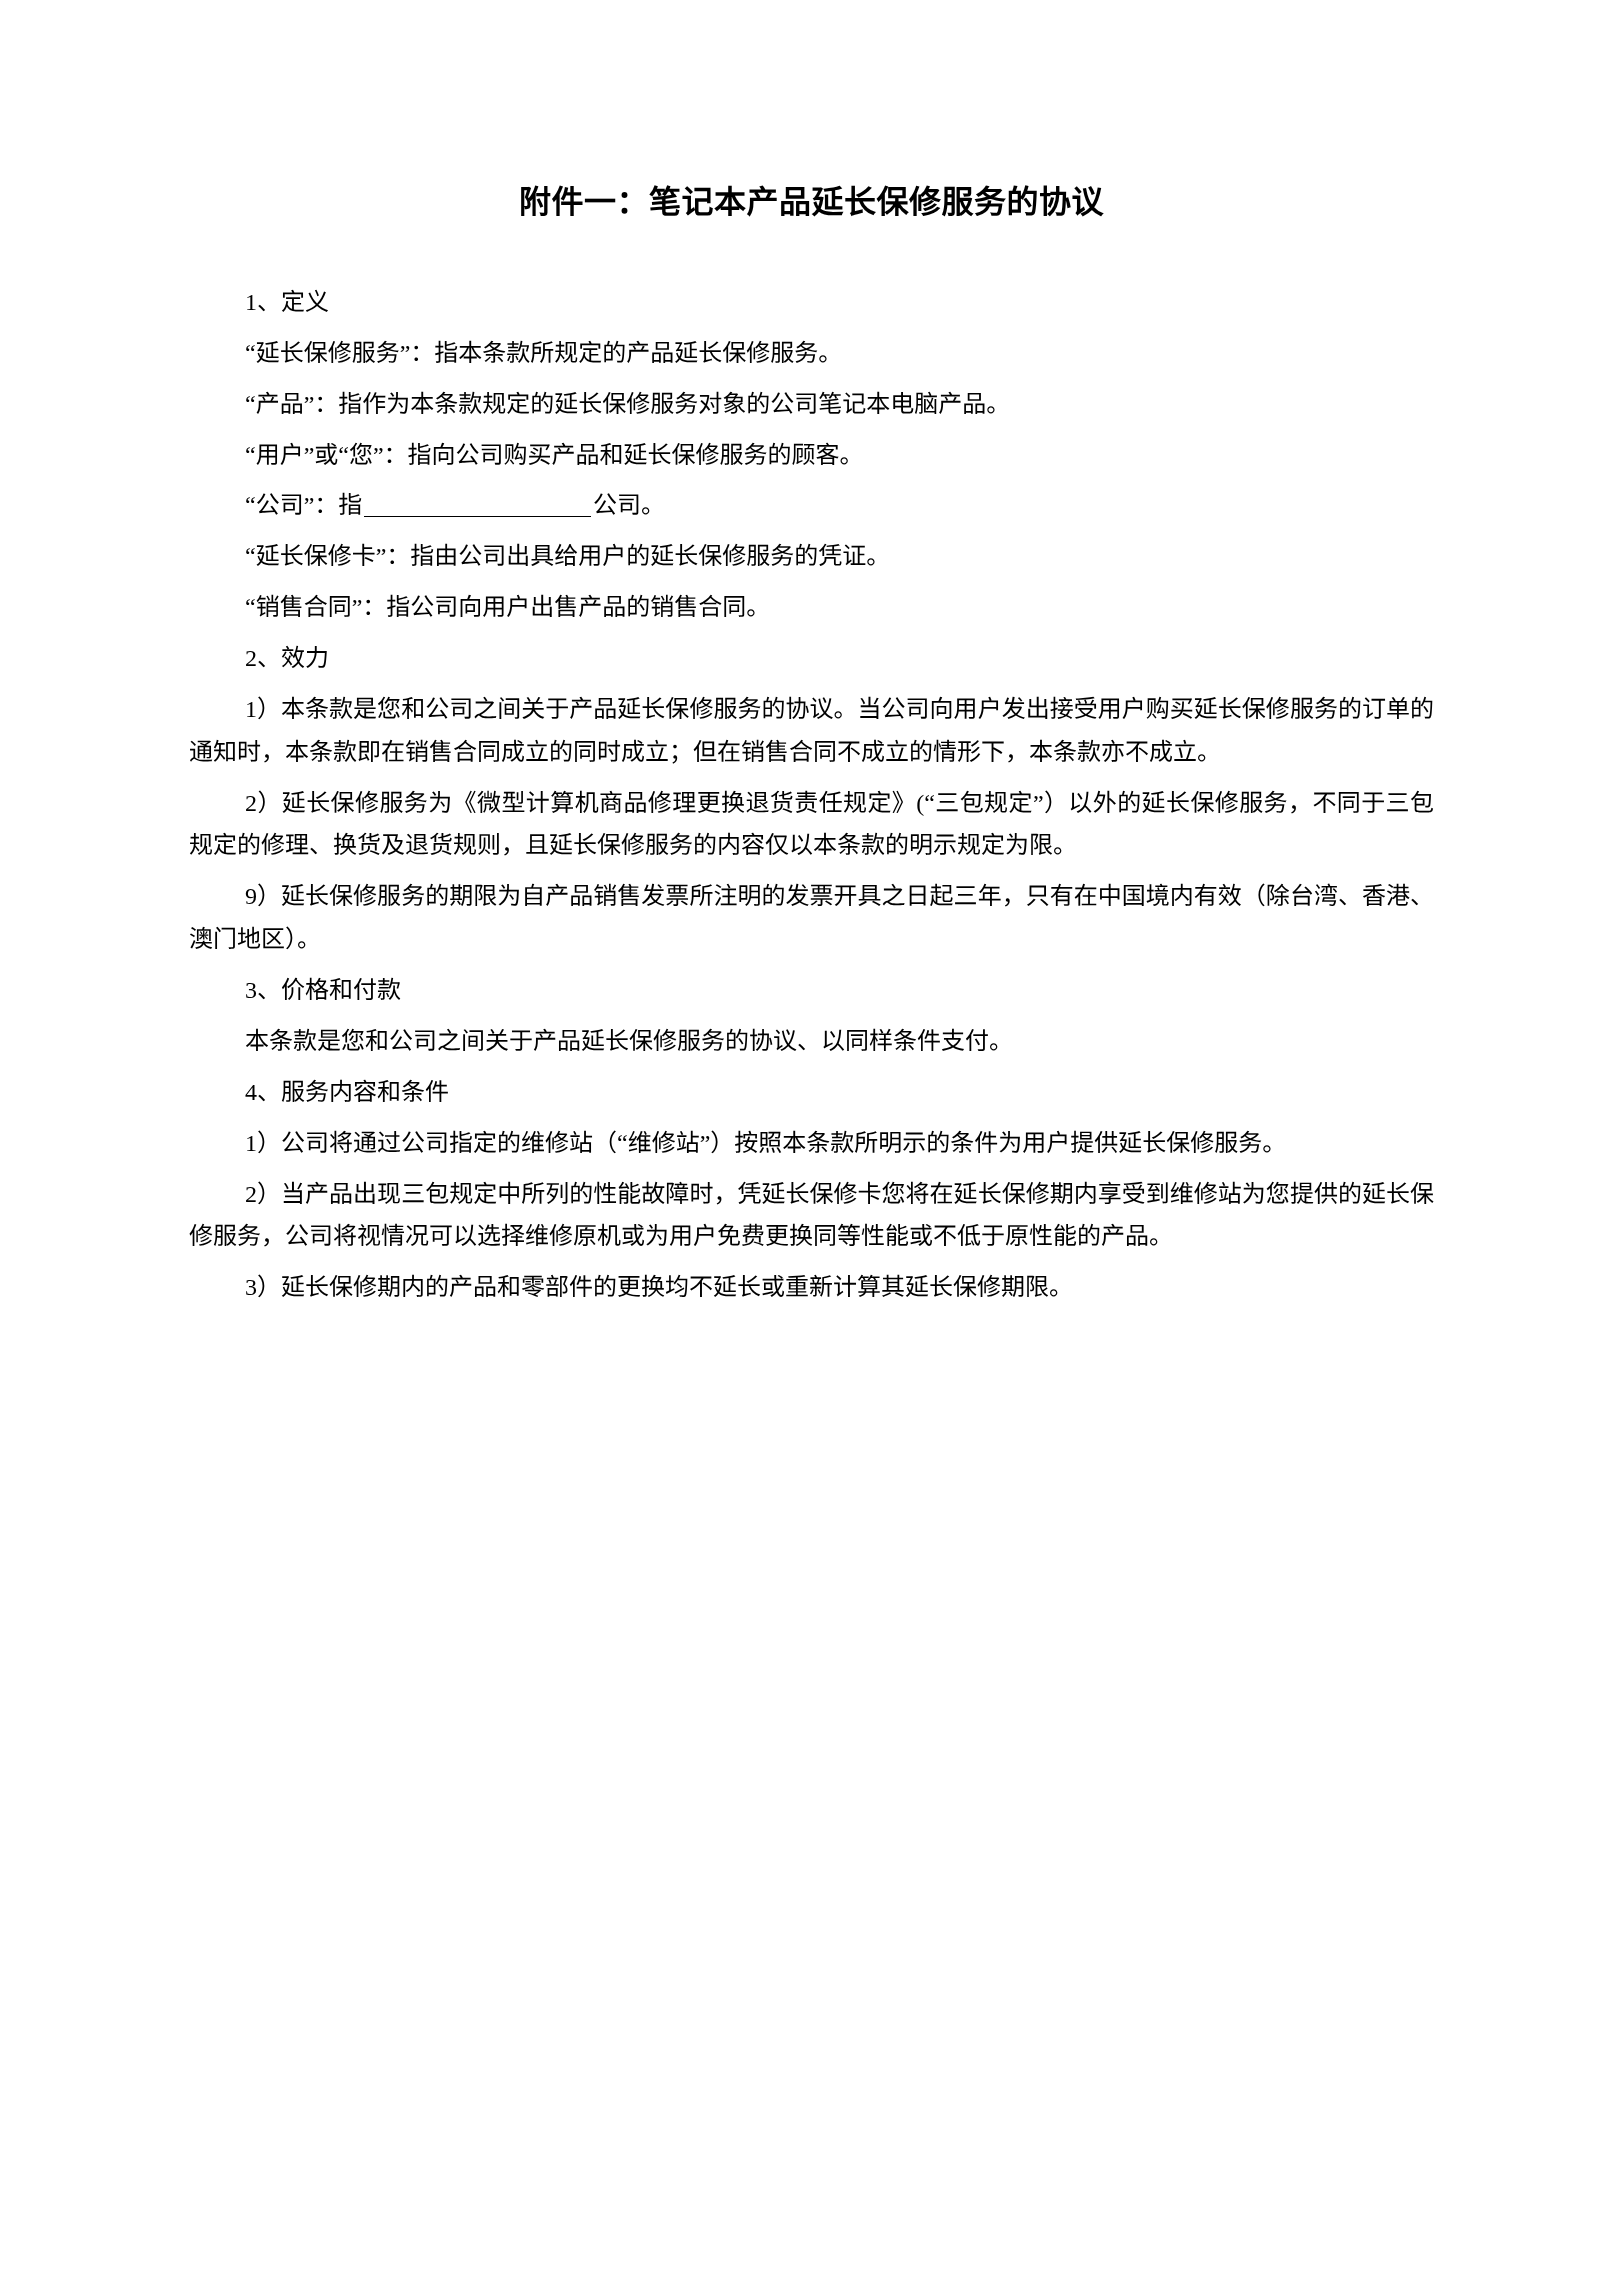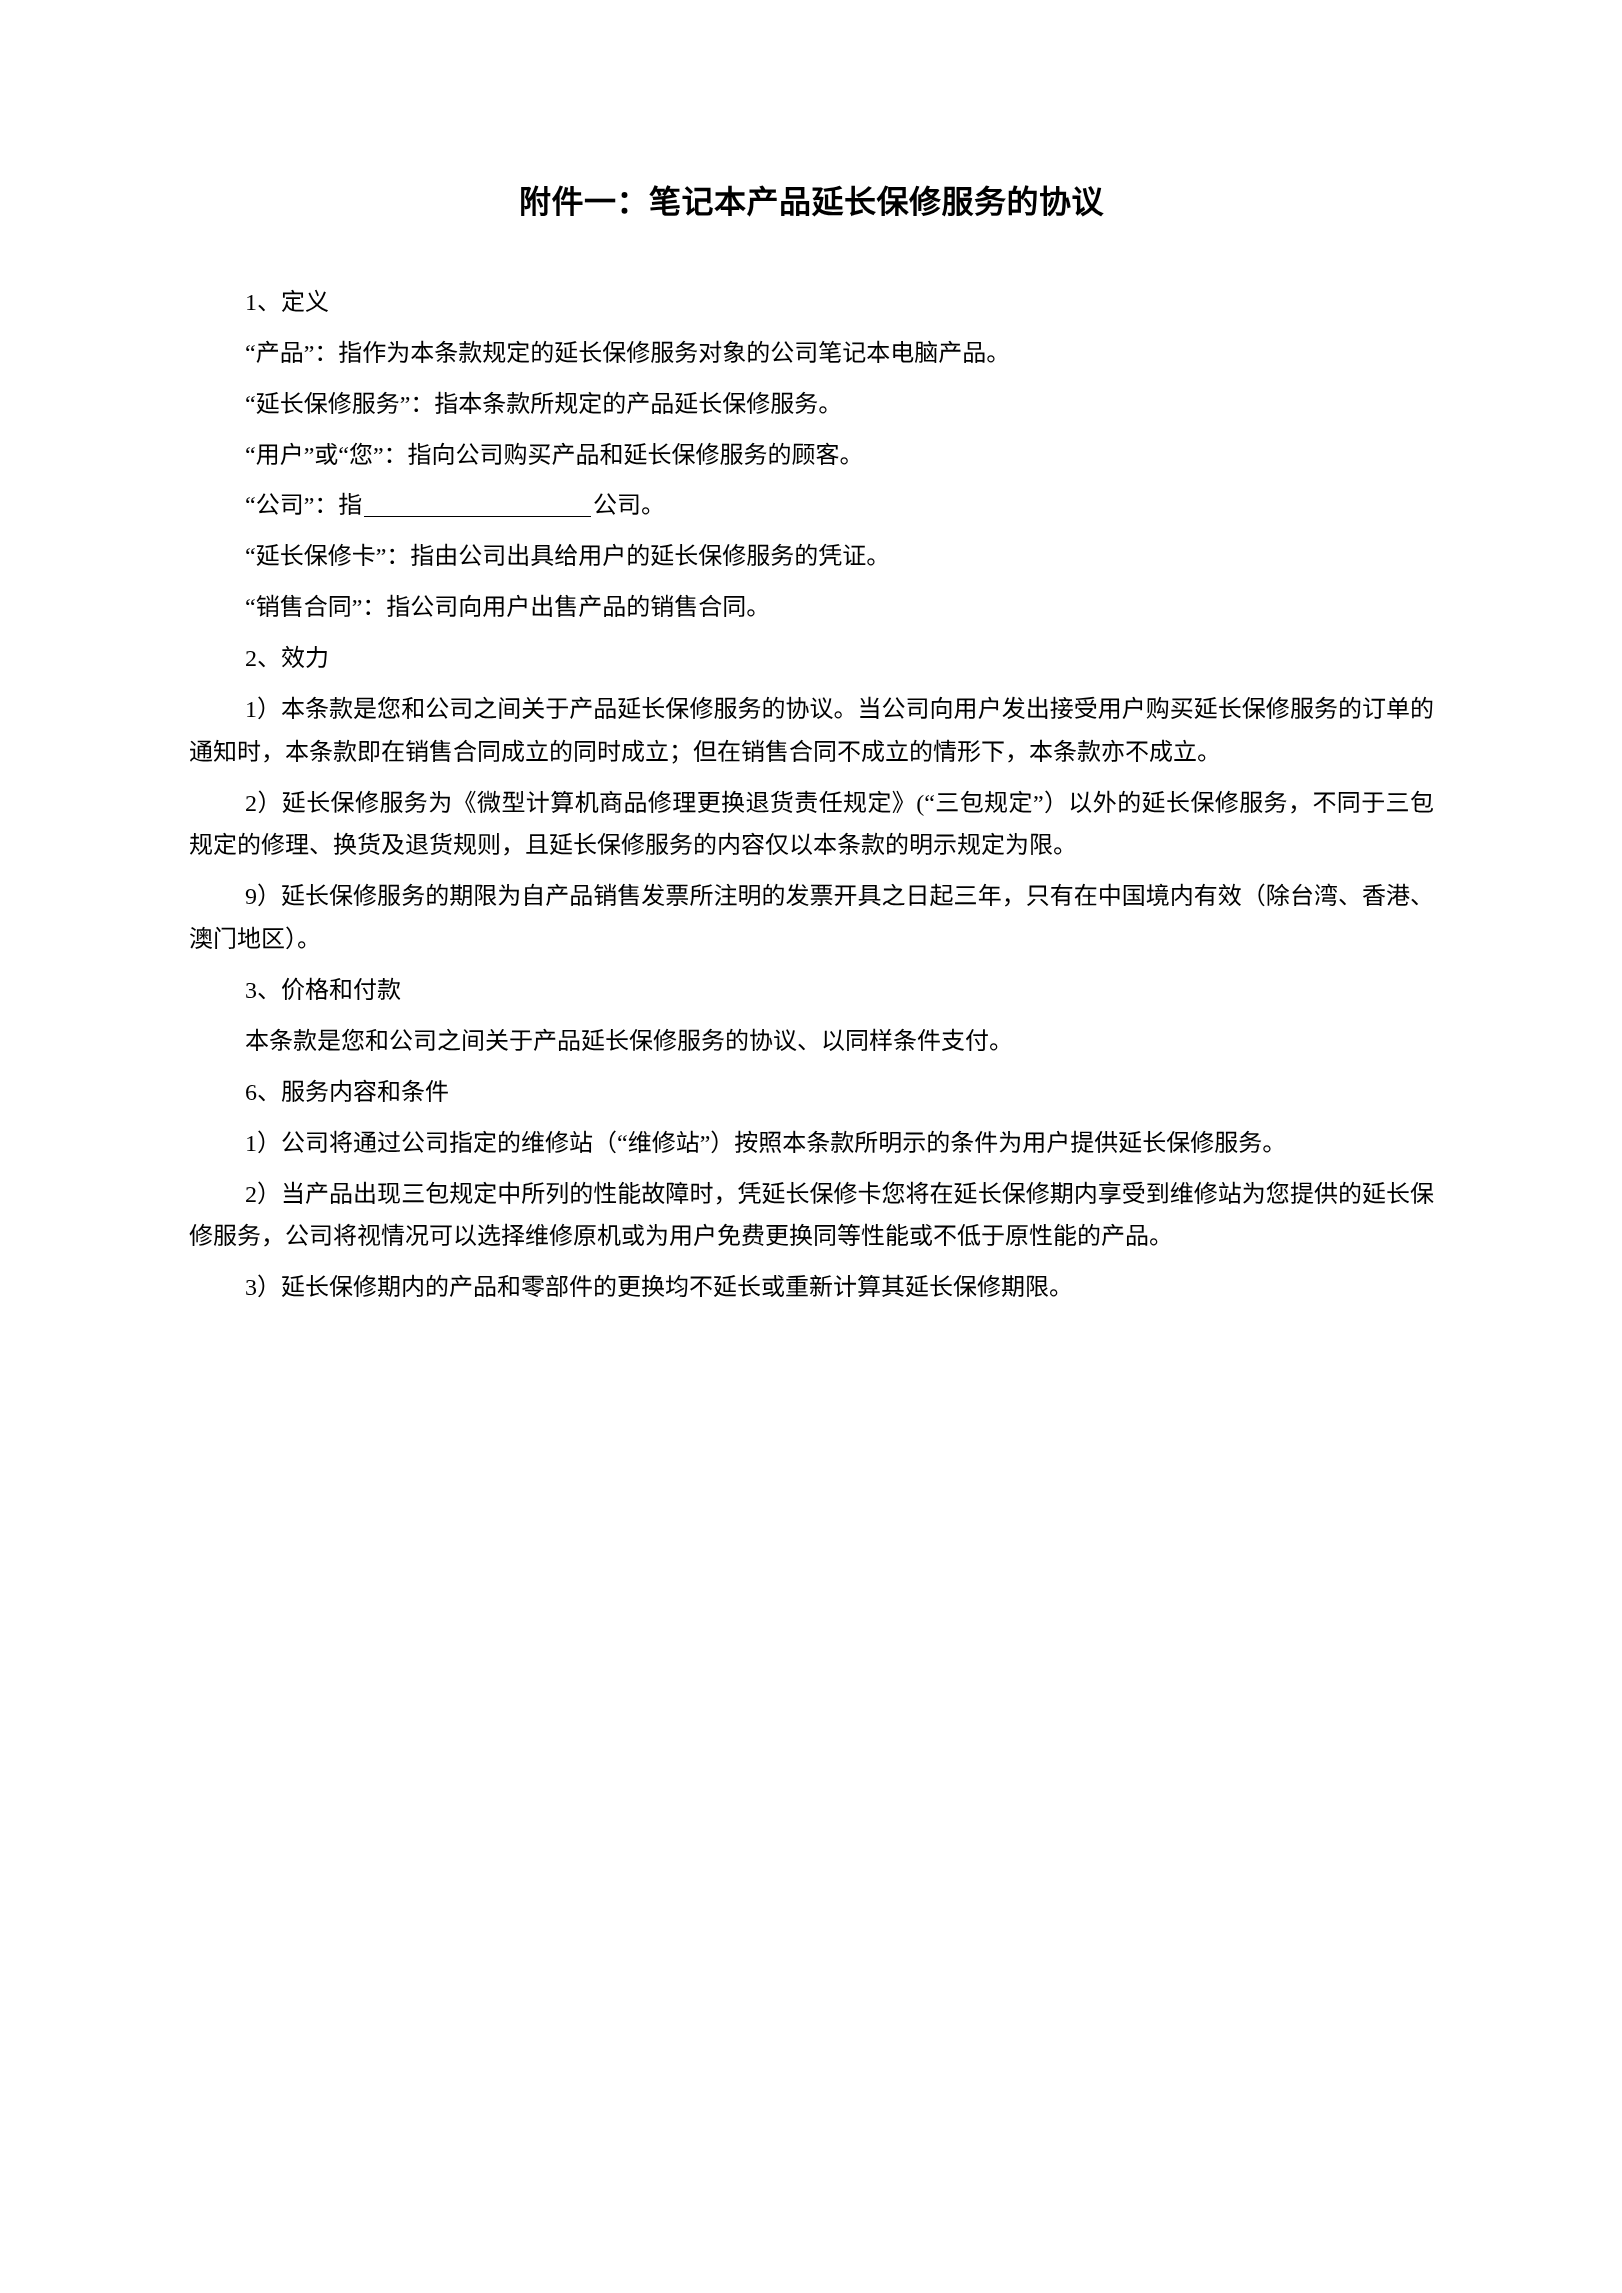--- a/index.html
+++ b/index.html
@@ -54,23 +54,23 @@
 <body>
 
 <div class="page">
 
   <h1 class="doc-title">附件一：笔记本产品延长保修服务的协议</h1>
 
   <div class="body-block">
 
     <p class="para">1、定义</p>
 
+    <p class="para">“延长保修服务”：指本条款所规定的产品延长保修服务。</p>
+
     <p class="para">“产品”：指作为本条款规定的延长保修服务对象的公司笔记本电脑产品。</p>
-
-    <p class="para">“延长保修服务”：指本条款所规定的产品延长保修服务。</p>
 
     <p class="para">“用户”或“您”：指向公司购买产品和延长保修服务的顾客。</p>
 
     <p class="para"><span class="seg">“公司”：指</span><span class="blank-line"></span><span class="seg">公司。</span></p>
 
     <p class="para">“延长保修卡”：指由公司出具给用户的延长保修服务的凭证。</p>
 
     <p class="para">“销售合同”：指公司向用户出售产品的销售合同。</p>
 
     <p class="para">2、效力</p>
@@ -79,21 +79,21 @@
 
     <p class="para">2）延长保修服务为《微型计算机商品修理更换退货责任规定》(“三包规定”）以外的延长保修服务，不同于三包规定的修理、换货及退货规则，且延长保修服务的内容仅以本条款的明示规定为限。</p>
 
     <p class="para">9）延长保修服务的期限为自产品销售发票所注明的发票开具之日起三年，只有在中国境内有效（除台湾、香港、澳门地区）。</p>
 
 
     <p class="para">3、价格和付款</p>
 
     <p class="para">本条款是您和公司之间关于产品延长保修服务的协议、以同样条件支付。</p>
 
-    <p class="para">6、服务内容和条件</p>
+    <p class="para">4、服务内容和条件</p>
 
     <p class="para">1）公司将通过公司指定的维修站（“维修站”）按照本条款所明示的条件为用户提供延长保修服务。</p>
 
     <p class="para">2）当产品出现三包规定中所列的性能故障时，凭延长保修卡您将在延长保修期内享受到维修站为您提供的延长保修服务，公司将视情况可以选择维修原机或为用户免费更换同等性能或不低于原性能的产品。</p>
 
     <p class="para">3）延长保修期内的产品和零部件的更换均不延长或重新计算其延长保修期限。</p>
 
   </div>
 </div>
 

